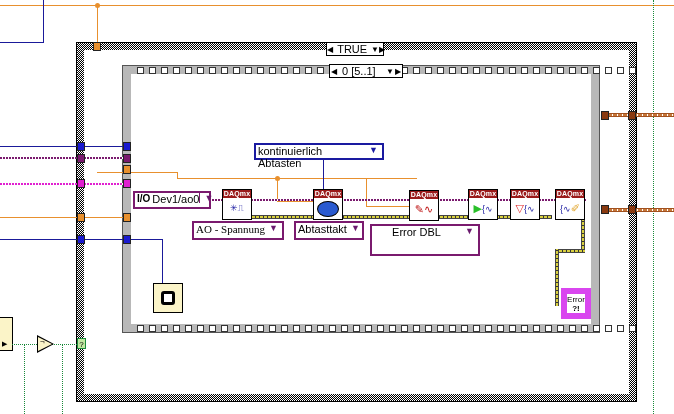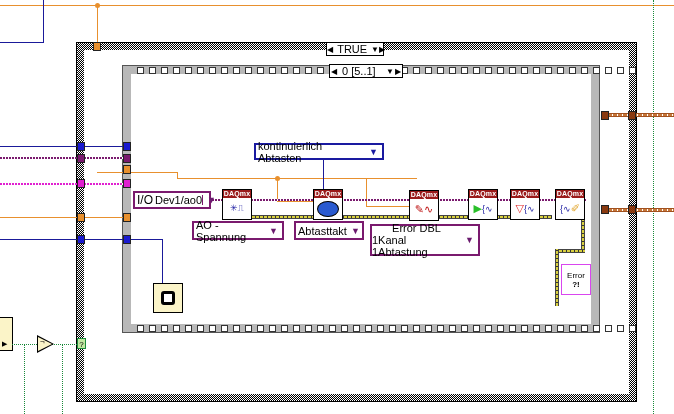--- a/index.html
+++ b/index.html
@@ -23,21 +23,21 @@
       repeating-conic-gradient(#000 0 25%, #fff 0 50%) 0 0/2px 2px border-box; outline:1px solid #000; }
   .seq-frame { position:absolute; left:123px; top:66px; width:476px; height:266px; box-sizing:border-box;
     border:8px solid #b8b8b8; outline:1px solid #555; background:#fff; }
   .seq-top, .seq-bot { position:absolute; left:0; right:0; height:8px; display:flex; gap:5px; padding-left:6px; align-items:center; }
   .film-hole { width:5px; height:5px; background:#fff; border:1px solid #333; flex:0 0 auto; }
 
   .selector { position:absolute; background:#fff; border:1px solid #000; display:flex; align-items:center; font-size:11px; height:14px; box-sizing:border-box; }
   .selector .arr { width:8px; height:100%; display:flex; align-items:center; justify-content:center; font-size:8px; }
   .selector .lbl { padding:0 4px; }
   .tunnel { position:absolute; width:8px; height:9px; border:1px solid #222; box-sizing:border-box; }
-  .constant { position:absolute; border:2px solid #7a1a6e; background:#fff; font-size:11px; display:flex; align-items:center; box-sizing:border-box; }
+  .constant { position:absolute; border:2px solid #7a1a6e; background:#fff; font-size:11px; display:flex; align-items:flex-start; box-sizing:border-box; }
   .constant .dd { margin-left:auto; padding:0 4px; color:#6a1a6e; font-size:9px; }
   .enum-blue { border:2px solid #1a1aa0; }
   .vi { position:absolute; width:30px; height:31px; border:1px solid #000; background:#fff; box-sizing:border-box; }
   .vi .hdr { height:8px; background:#9a1a1a; color:#fff; font-size:7px; line-height:8px; text-align:center; font-weight:bold; letter-spacing:0.2px; }
   .vi .body { position:absolute; top:8px; left:0; right:0; bottom:0; display:flex; align-items:center; justify-content:center; }
 </style>
 </head>
 <body>
 
 <div class="w w-orange" style="left:0;top:5px;width:674px;height:1px;"></div>
@@ -190,21 +190,21 @@
 <div class="w w-err-h" style="left:555px;top:249px;width:30px;"></div>
 <div class="w w-err-v" style="left:555px;top:249px;height:57px;"></div>
 
 <div class="constant enum-blue" style="left:254px;top:143px;width:130px;height:17px;">
   <span style="padding-left:2px;">kontinuierlich Abtasten</span>
   <span class="dd" style="color:#1a1aa0;">▼</span>
 </div>
 <div class="w w-blue" style="left:323px;top:160px;width:1px;height:29px;"></div>
 
 <div class="constant" style="left:133px;top:191px;width:78px;height:18px;">
-  <span style="font-size:12px;padding:0 2px;">I/O</span>
+  <span style="font-size:10px;padding:0 2px;font-weight:bold;">I/O</span>
   <span>Dev1/ao0</span>
   <span class="dd" style="border-left:1px solid #7a1a6e;">▼</span>
 </div>
 
 <div class="vi" style="left:222px;top:189px;">
   <div class="hdr">DAQmx</div>
   <div class="body" style="font-size:9px;color:#1a1aa0;">✳⎍</div>
 </div>
 <div class="vi" style="left:313px;top:189px;">
   <div class="hdr">DAQmx</div>
@@ -223,40 +223,39 @@
 <div class="vi" style="left:510px;top:189px;">
   <div class="hdr">DAQmx</div>
   <div class="body" style="font-size:11px;color:#e02020;">▽<span style="color:#1a1aa0;font-size:9px;">{∿</span></div>
 </div>
 <div class="vi" style="left:555px;top:189px;">
   <div class="hdr">DAQmx</div>
   <div class="body" style="font-size:9px;color:#1a1aa0;">{∿<span style="color:#e0a020;font-size:11px;">✐</span></div>
 </div>
 
 <div class="constant" style="left:192px;top:221px;width:92px;height:19px;">
-  <span style="padding-left:2px;">AO - Spannung</span>
+  <span style="padding-left:2px;font-family:Liberation Serif, serif;">AO - Spannung</span>
   <span class="dd">▼</span>
 </div>
 <div class="constant" style="left:294px;top:221px;width:70px;height:19px;">
   <span style="padding-left:2px;">Abtasttakt</span>
   <span class="dd">▼</span>
 </div>
 <div class="constant" style="left:370px;top:224px;width:110px;height:32px;">
   <div style="display:flex;flex-direction:column;align-items:center;line-height:12px;flex:1;">
     <span>Error DBL</span>
-    <span>1Kanal 1Abtastung</span>
   </div>
   <span class="dd">▼</span>
 </div>
 
 <div class="abs" style="left:153px;top:283px;width:30px;height:30px;background:#fbf4c8;border:1px solid #000;box-sizing:border-box;display:flex;align-items:center;justify-content:center;">
   <span style="width:14px;height:14px;border:3px solid #000;border-radius:3px;background:#fff;display:block;box-sizing:border-box;"></span>
 </div>
 
-<div class="abs" style="left:561px;top:264px;width:30px;height:31px;border:1px solid #d946ef;background:#fff;box-sizing:border-box;display:flex;flex-direction:column;align-items:center;justify-content:center;font-size:8px;line-height:9px;">
+<div class="abs" style="left:561px;top:288px;width:30px;height:31px;border:6px solid #d946ef;background:#fff;box-sizing:border-box;display:flex;flex-direction:column;align-items:center;justify-content:center;font-size:8px;line-height:9px;">
   <span>Error</span>
   <span style="font-weight:bold;">?!</span>
 </div>
 
 <div class="w w-ref-h" style="left:608px;top:113px;width:66px;"></div>
 <div class="w w-ref-h" style="left:608px;top:208px;width:66px;"></div>
 <div class="tunnel" style="left:601px;top:111px;background:#8a3a10;"></div>
 <div class="tunnel" style="left:628px;top:111px;background:#8a3a10;"></div>
 <div class="tunnel" style="left:601px;top:205px;background:#8a3a10;"></div>
 <div class="tunnel" style="left:628px;top:205px;background:#8a3a10;"></div>

